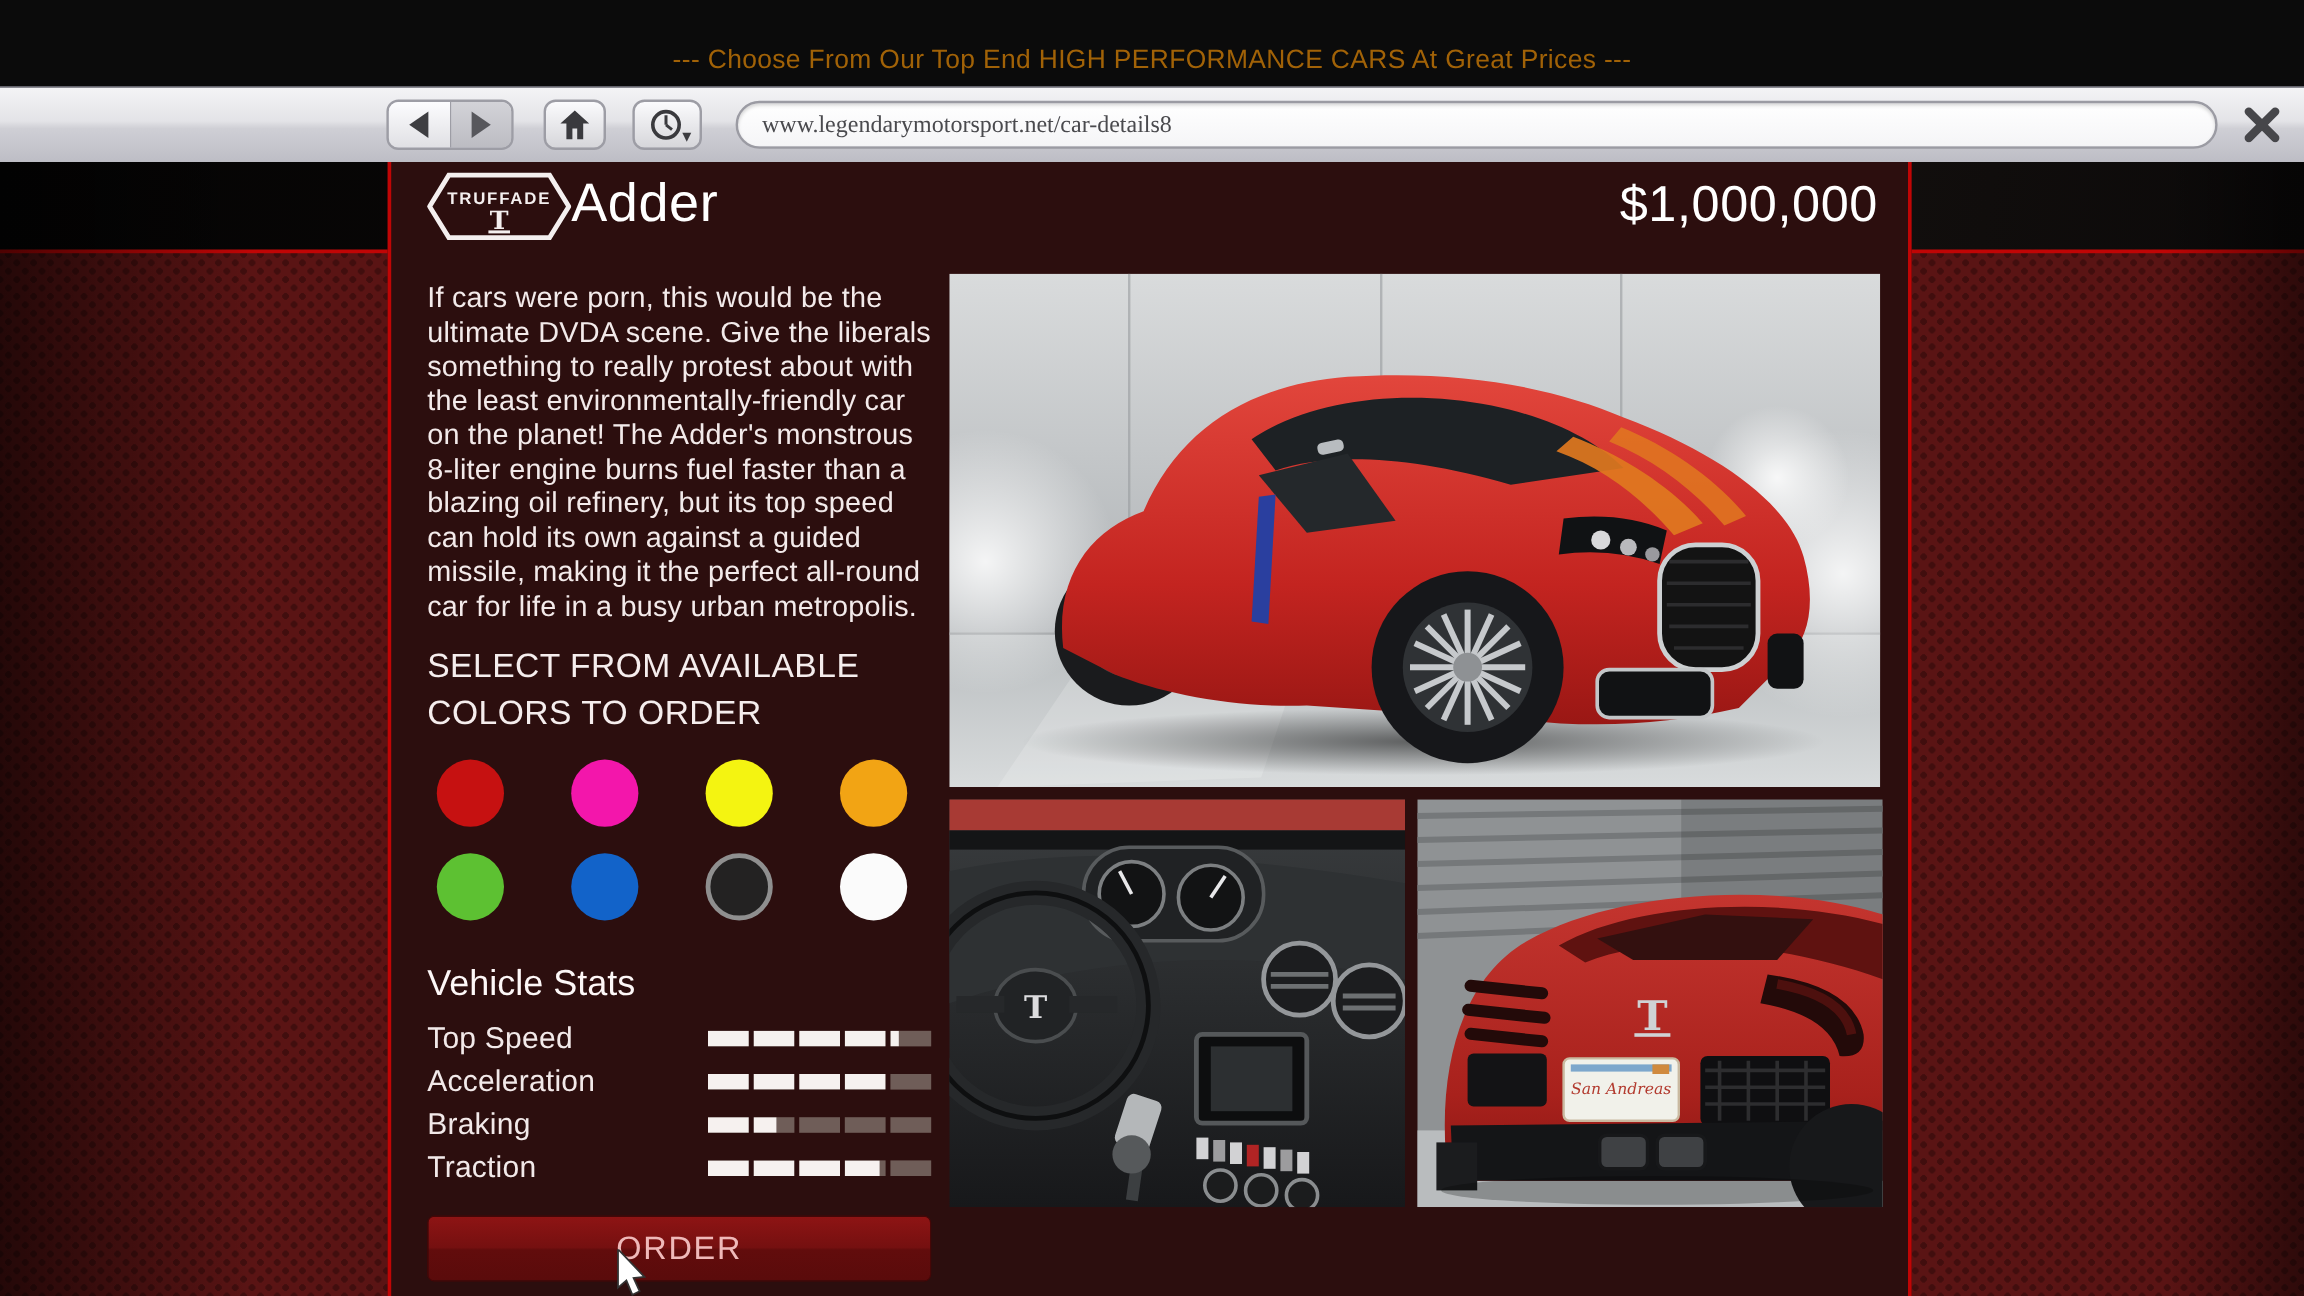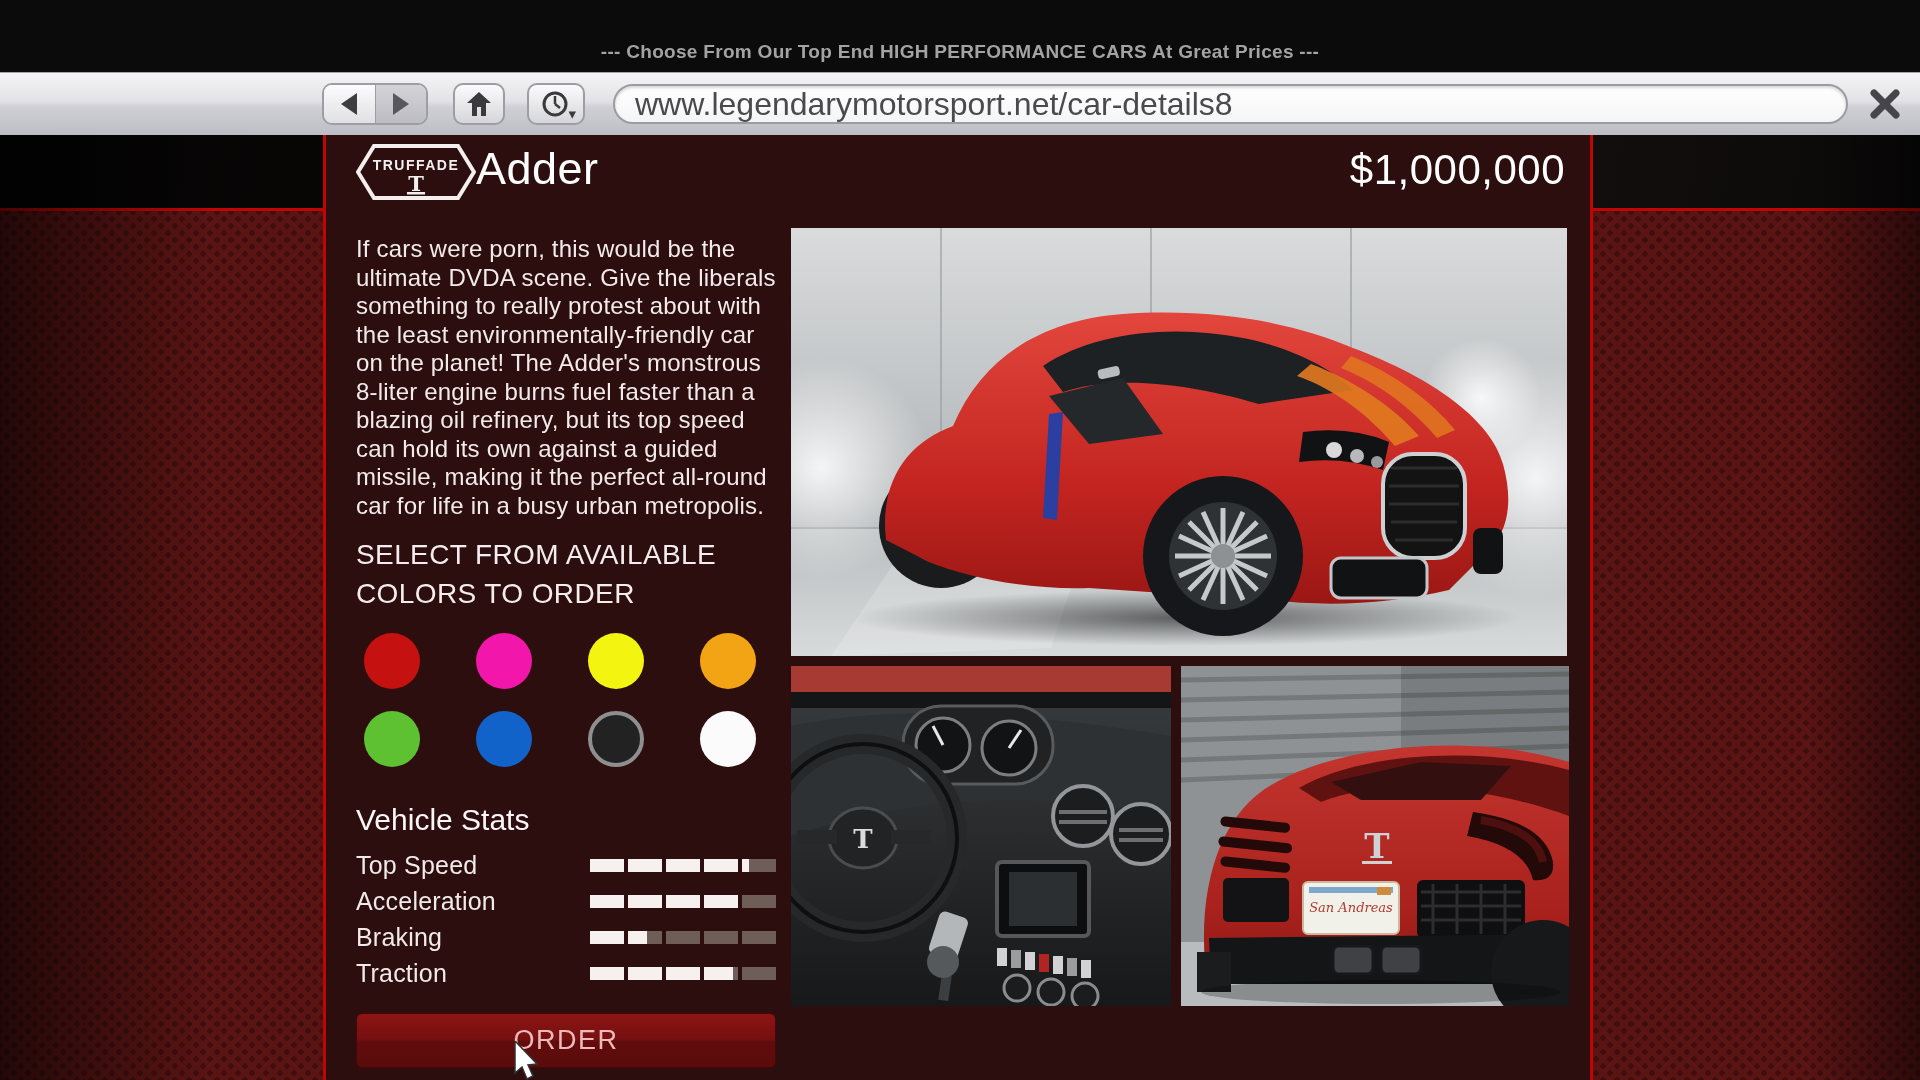--- a/index.html
+++ b/index.html
@@ -6,21 +6,21 @@
   body{
     width:1920px;height:1080px;overflow:hidden;position:relative;
     background:#000;font-family:"Liberation Sans",sans-serif;
     -webkit-font-smoothing:antialiased;
   }
   
   #banner{
     position:absolute;top:0;left:0;width:1920px;height:72px;background:#0b0b0b;
     display:flex;justify-content:center;align-items:flex-end;padding-bottom:9px;box-sizing:border-box;
   }
-  #banner .tagline{color:#a3a3a3;font-size:19px;letter-spacing:.3px;font-weight:bold;}
+  #banner .tagline{color:#a16207;font-size:22px;letter-spacing:.3px;}
   
   #chrome{
     position:absolute;top:72px;left:0;width:1920px;height:63px;
     background:linear-gradient(#f4f4f6 0%,#e3e3e7 45%,#cfcfd5 55%,#bdbdc5 100%);
     border-top:1px solid #a5a5b1;box-sizing:border-box;
     display:flex;align-items:center;
   }
   .nav-group{display:flex;align-items:center;margin-left:322px;}
   .chrome-btn{
     height:42px;border:2px solid #9d9da5;border-radius:10px;box-sizing:border-box;
@@ -36,21 +36,21 @@
   #home-btn{width:52px;margin-left:25px;}
   #history-btn{width:58px;margin-left:22px;position:relative;}
   #history-btn .chev{position:absolute;right:7px;bottom:2px;font-size:15px;color:#3c3c40;line-height:1;}
   #urlbar{
     flex:1;height:40px;margin-left:28px;margin-right:14px;box-sizing:border-box;
     background:linear-gradient(#ffffff,#f5f5f7);border:2px solid #9b9ba3;border-radius:20px;
     box-shadow:inset 0 2px 3px rgba(0,0,0,.16);display:flex;align-items:center;padding:0 18px;
   }
   #urlbar input{
     width:100%;border:none;outline:none;background:transparent;
-    font-family:Liberation Sans, sans-serif;font-size:32px;color:#4a4a4e;
+    font-family:Liberation Serif, serif;font-size:20px;color:#4a4a4e;
   }
   #close-btn{width:46px;height:46px;margin-right:12px;display:flex;align-items:center;justify-content:center;cursor:pointer;background:none;border:none;}
   
   #page{
     position:absolute;top:135px;left:0;width:1920px;height:945px;
     background-color:#5a1414;
     background-image:
       radial-gradient(#410e0e 26%, transparent 30%),
       radial-gradient(#410e0e 26%, transparent 30%);
     background-size:14px 14px;background-position:0 0,7px 7px;

